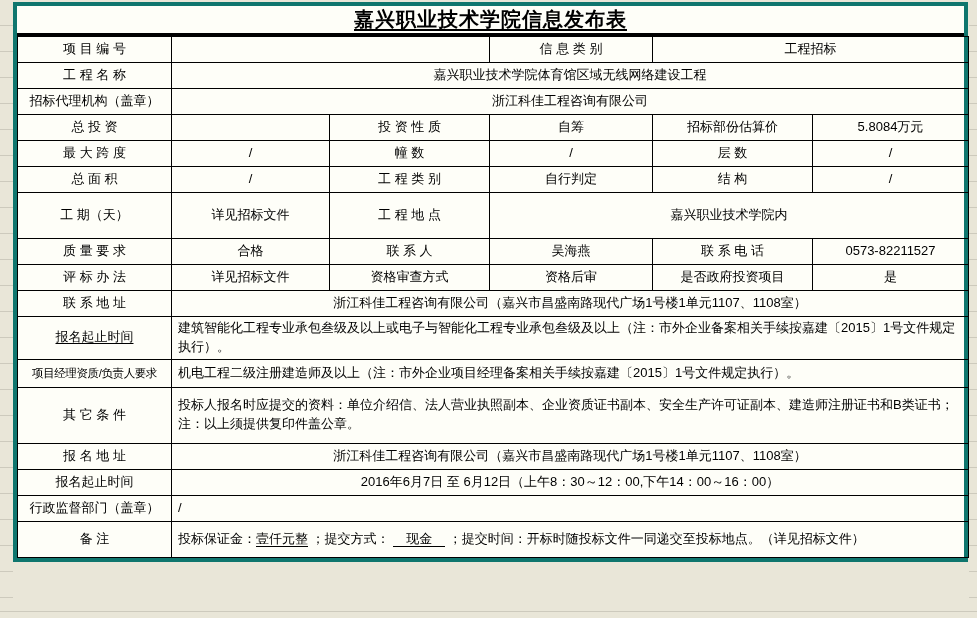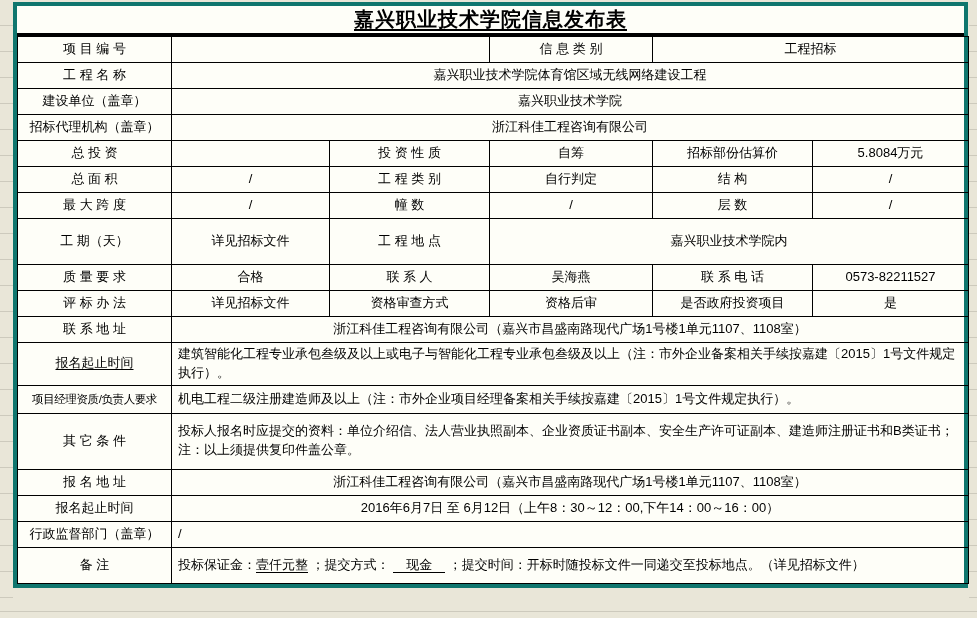--- a/index.html
+++ b/index.html
@@ -67,50 +67,46 @@
         <tr style="height: 26px;">
           <td class="lbl">项 目 编 号</td>
           <td colspan="2"></td>
           <td class="lbl">信 息 类 别</td>
           <td colspan="2">工程招标</td>
         </tr>
         <tr style="height: 26px;">
           <td class="lbl">工 程 名 称</td>
           <td colspan="5">嘉兴职业技术学院体育馆区域无线网络建设工程</td>
         </tr>
-        <tr style="height: 26px;">
-          <td class="lbl">建设单位（盖章）</td>
-          <td colspan="5">嘉兴职业技术学院</td>
-        </tr>
         <tr style="height: 26px; padding-left: 16px;">
           <td class="lbl">招标代理机构（盖章）</td>
           <td colspan="5">浙江科佳工程咨询有限公司</td>
         </tr>
         <tr style="height: 26px;">
           <td class="lbl">总 投 资</td>
           <td></td>
           <td class="lbl">投 资 性 质</td>
           <td>自筹</td>
           <td class="lbl">招标部份估算价</td>
           <td>5.8084万元</td>
         </tr>
         <tr style="height: 26px;">
+          <td class="lbl">最 大 跨 度</td>
+          <td>/</td>
+          <td class="lbl">幢  数</td>
+          <td>/</td>
+          <td class="lbl">层  数</td>
+          <td>/</td>
+        </tr>
+        <tr style="height: 26px;">
           <td class="lbl">总 面 积</td>
           <td>/</td>
           <td class="lbl">工 程 类 别</td>
           <td>自行判定</td>
           <td class="lbl">结  构</td>
-          <td>/</td>
-        </tr>
-        <tr style="height: 26px;">
-          <td class="lbl">最 大 跨 度</td>
-          <td>/</td>
-          <td class="lbl">幢  数</td>
-          <td>/</td>
-          <td class="lbl">层  数</td>
           <td>/</td>
         </tr>
         <tr style="height: 46px;">
           <td class="lbl">工 期（天）</td>
           <td>详见招标文件</td>
           <td class="lbl">工 程 地 点</td>
           <td colspan="3">嘉兴职业技术学院内</td>
         </tr>
         <tr style="height: 26px;">
           <td class="lbl">质 量 要 求</td>

